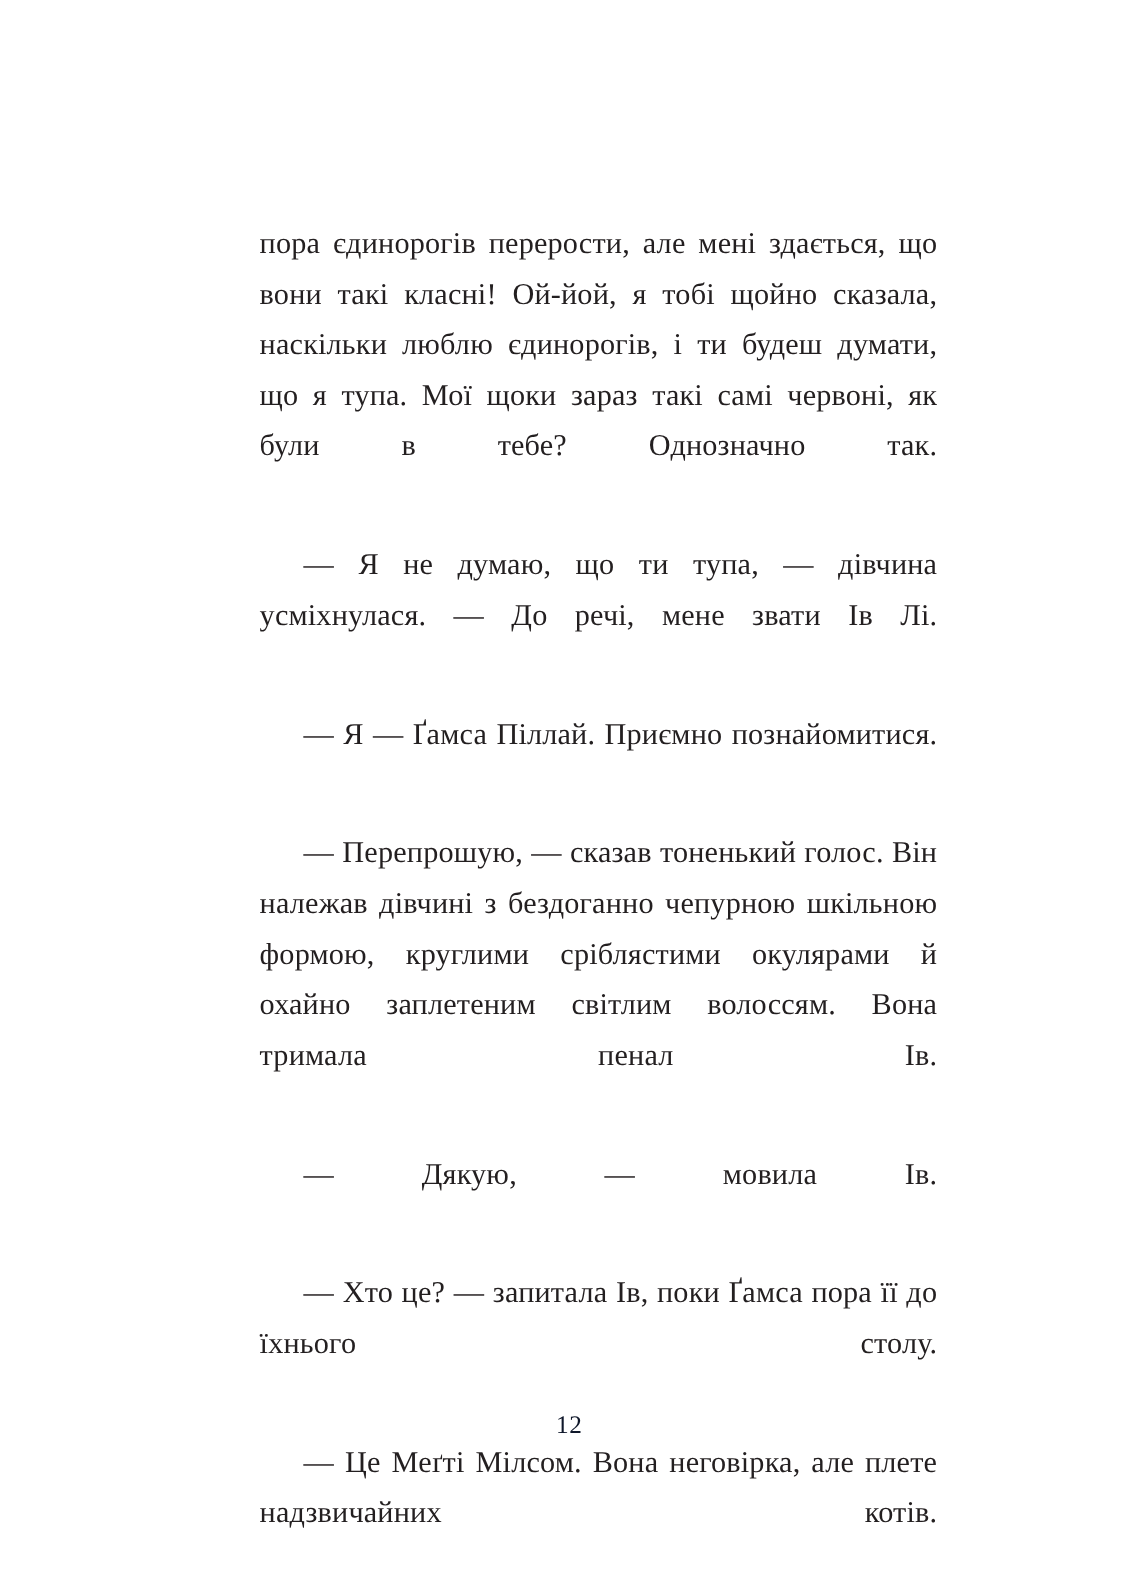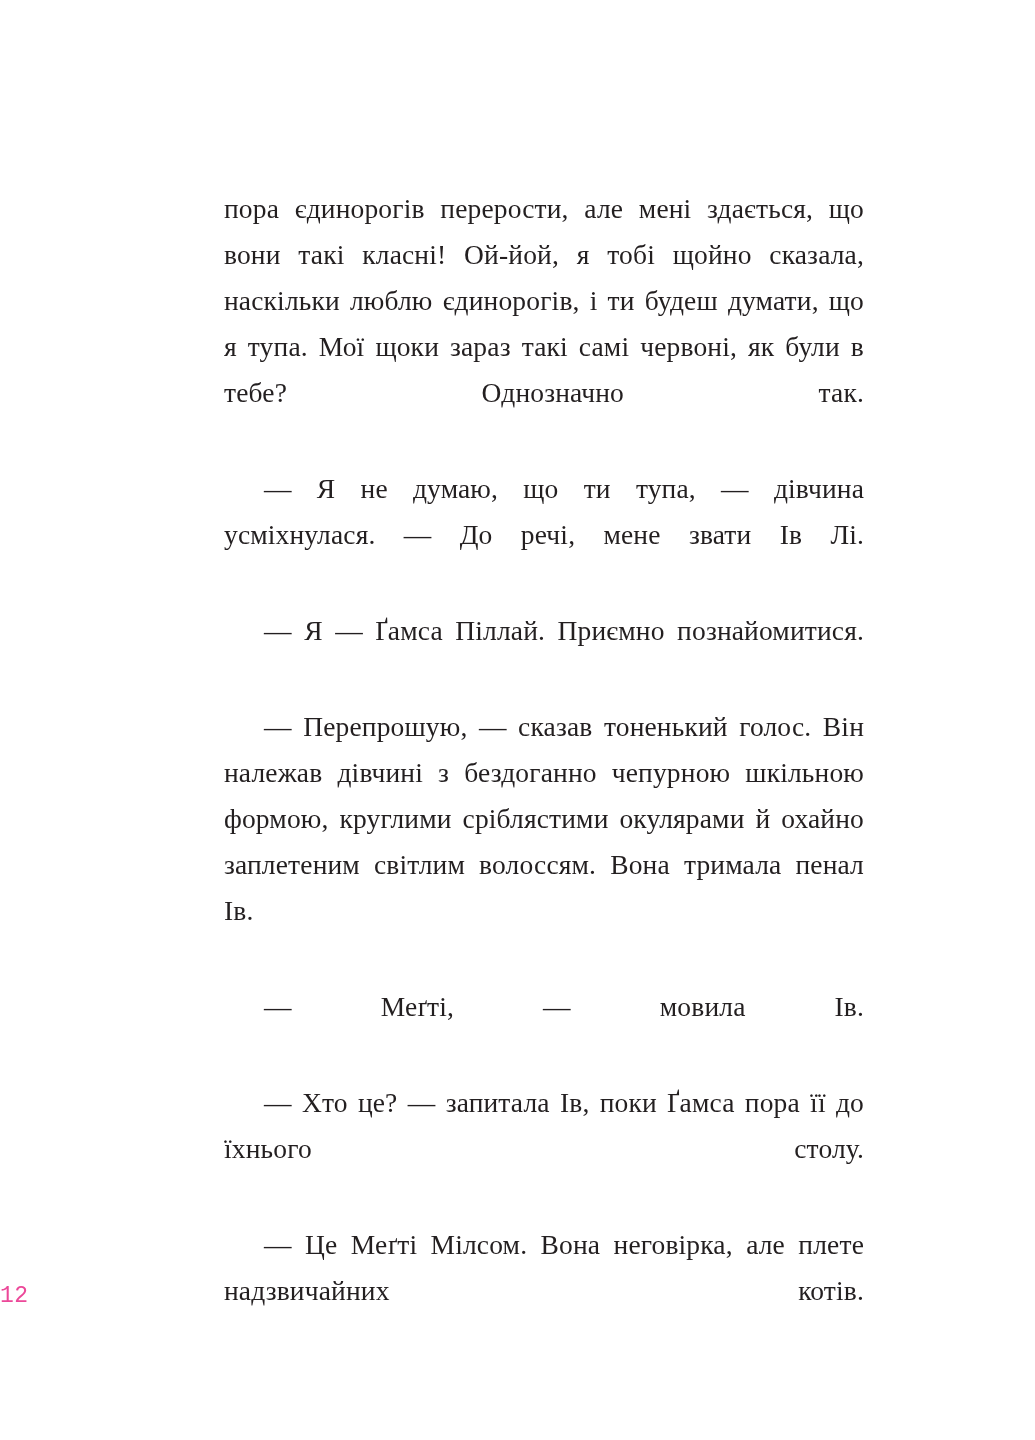--- a/index.html
+++ b/index.html
@@ -28,21 +28,21 @@
     text-align: justify;
     text-justify: inter-word;
     font-size: 27.5px;
     line-height: 46px;
     letter-spacing: 0.15px;
     word-spacing: 0.5px;
     -webkit-font-smoothing: antialiased;
   }
 
   .para {
-    margin: 4px;
+    margin: 16px;
     text-align: justify;
     text-indent: 0;
     hyphens: manual;
   }
 
   
   .para.cont {
     text-indent: 0;
   }
 
@@ -61,44 +61,44 @@
     content: "";
     display: inline-block;
     width: 100%;
   }
 
   .folio {
     position: absolute;
     left: 0;
     right: 0;
     top: 1283px;
-    text-align: left;
-    font-family: Liberation Mono, monospace;
+    text-align: center;
+    font-family: Liberation Serif, serif;
     font-size: 23px;
-    color: #ec4899;
+    color: #0f172a;
     letter-spacing: 0.5px;
   }
 </style>
 </head>
 <body>
 
 <div class="page">
 
   <div class="text-block">
 
     <p class="para cont">пора єдинорогів перерости, але мені здається, що вони такі класні! Ой-йой, я тобі щойно сказала, наскільки люблю єдинорогів, і ти будеш думати, що я тупа. Мої щоки зараз такі самі червоні, як були в тебе? Однозначно так.</p>
 
     <p class="para dialogue">— Я не думаю, що ти тупа, — дівчина усміхнулася. — До речі, мене звати Ів Лі.</p>
 
     <p class="para dialogue">— Я — Ґамса Піллай. Приємно познайомитися.</p>
 
     <p class="para dialogue">— Перепрошую, — сказав тоненький голос. Він належав дівчині з бездоганно чепурною шкільною формою, круглими сріблястими окулярами й охайно заплетеним світлим волоссям. Вона тримала пенал Ів.</p>
 
 
-    <p class="para dialogue">— Меґті, — мовила Ів.</p>
+    <p class="para dialogue">— Дякую, — мовила Ів.</p>
 
 
     <p class="para dialogue">— Хто це? — запитала Ів, поки Ґамса пора її до їхнього столу.</p>
 
     <p class="para dialogue">— Це Меґті Мілсом. Вона неговірка, але плете надзвичайних котів.</p>
 
   </div>
 
   <div class="folio">12</div>
 

